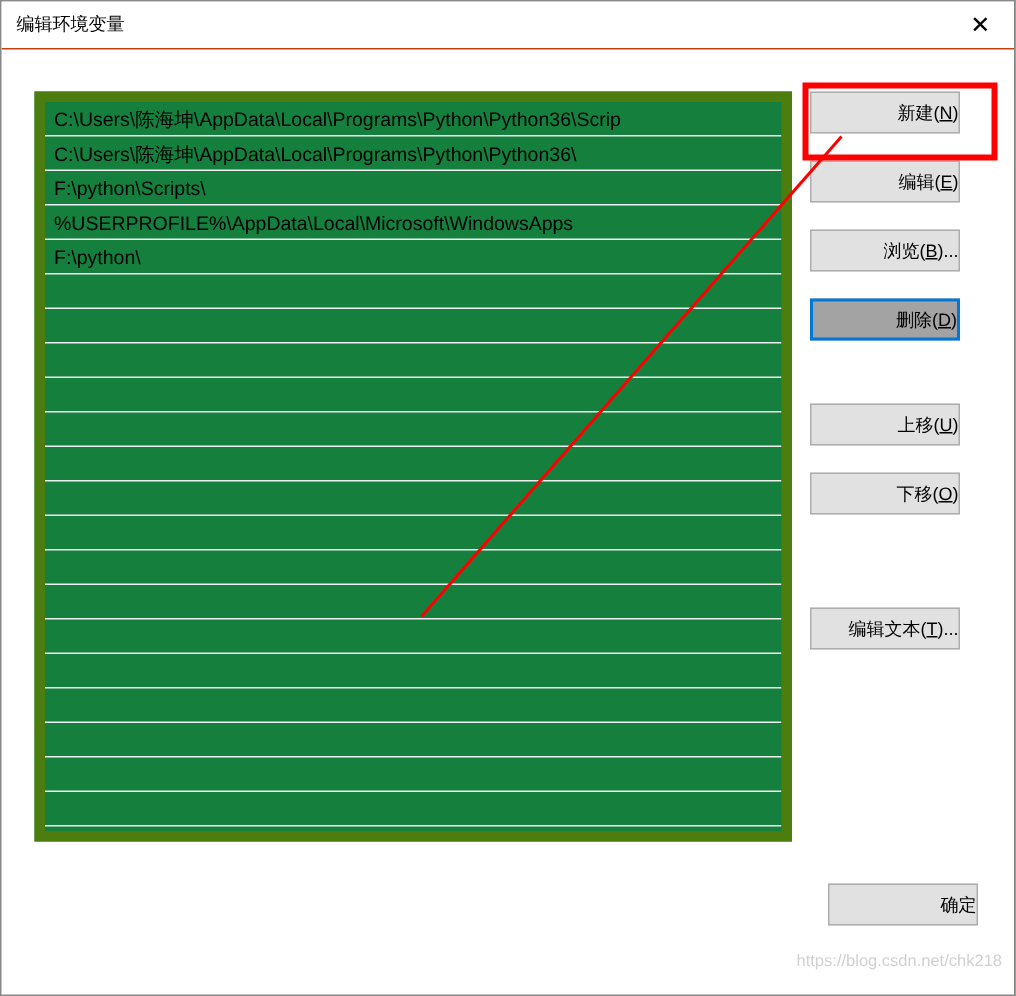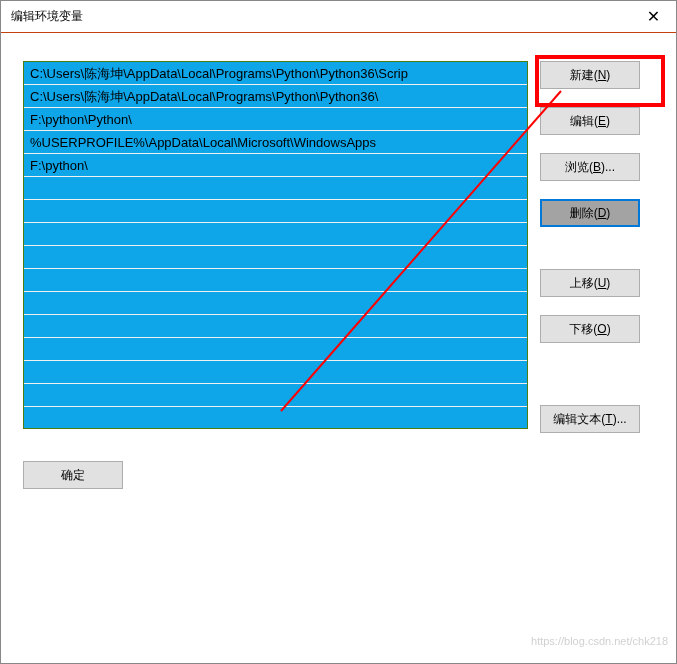--- a/index.html
+++ b/index.html
@@ -43,23 +43,23 @@
     .content {
       padding: 28px 22px 20px 22px;
       position: relative;
     }
     .main-area {
       display: flex;
       gap: 12px;
     }
     .listbox {
       width: 505px;
-      height: 368px;
-      border: 1px solid #4d7c0f;
-      background: #0ea5e9;
+      height: 500px;
+      border: 7px solid #4d7c0f;
+      background: #15803d;
       overflow: hidden;
     }
     .list-item {
       height: 23px;
       line-height: 23px;
       padding: 0 6px;
       font-size: 13px;
       color: #000;
       white-space: nowrap;
       overflow: hidden;
@@ -79,39 +79,38 @@
       width: 100px;
       height: 28px;
       background: #e1e1e1;
       border: 1px solid #adadad;
       font-size: 12px;
       font-family: inherit;
       cursor: pointer;
       color: #000;
       display: flex;
       align-items: center;
-      justify-content: center;
+      justify-content: flex-end;
     }
     .btn.highlighted {
       border: 2px solid #0078d7;
       background: #a3a3a3;
     }
     .btn .underline {
       text-decoration: underline;
     }
     .spacer-sm { height: 18px; }
     .spacer-md { height: 42px; }
     .spacer-lg { height: 62px; }
     .bottom-buttons {
       display: flex;
       justify-content: flex-end;
       gap: 10px;
       margin-top: 28px;
       padding-right: 2px;
-      flex-direction: column;
     }
     .bottom-buttons .btn {
       width: 100px;
     }
     .red-box {
       position: absolute;
       border: 4px solid #ff0000;
       pointer-events: none;
       top: 54px;
       left: 534px;
@@ -142,21 +141,21 @@
   <div class="close-btn">
     <span>✕</span>
   </div>
 </div>
 
 <div class="content">
   <div class="main-area">
     <div class="listbox">
       <div class="list-item">C:\Users\陈海坤\AppData\Local\Programs\Python\Python36\Scrip</div>
       <div class="list-item">C:\Users\陈海坤\AppData\Local\Programs\Python\Python36\</div>
-      <div class="list-item">F:\python\Python\</div>
+      <div class="list-item">F:\python\Scripts\</div>
       <div class="list-item">%USERPROFILE%\AppData\Local\Microsoft\WindowsApps</div>
       <div class="list-item">F:\python\</div>
       <div class="empty-row"></div>
       <div class="empty-row"></div>
       <div class="empty-row"></div>
       <div class="empty-row"></div>
       <div class="empty-row"></div>
       <div class="empty-row"></div>
       <div class="empty-row"></div>
       <div class="empty-row"></div>

